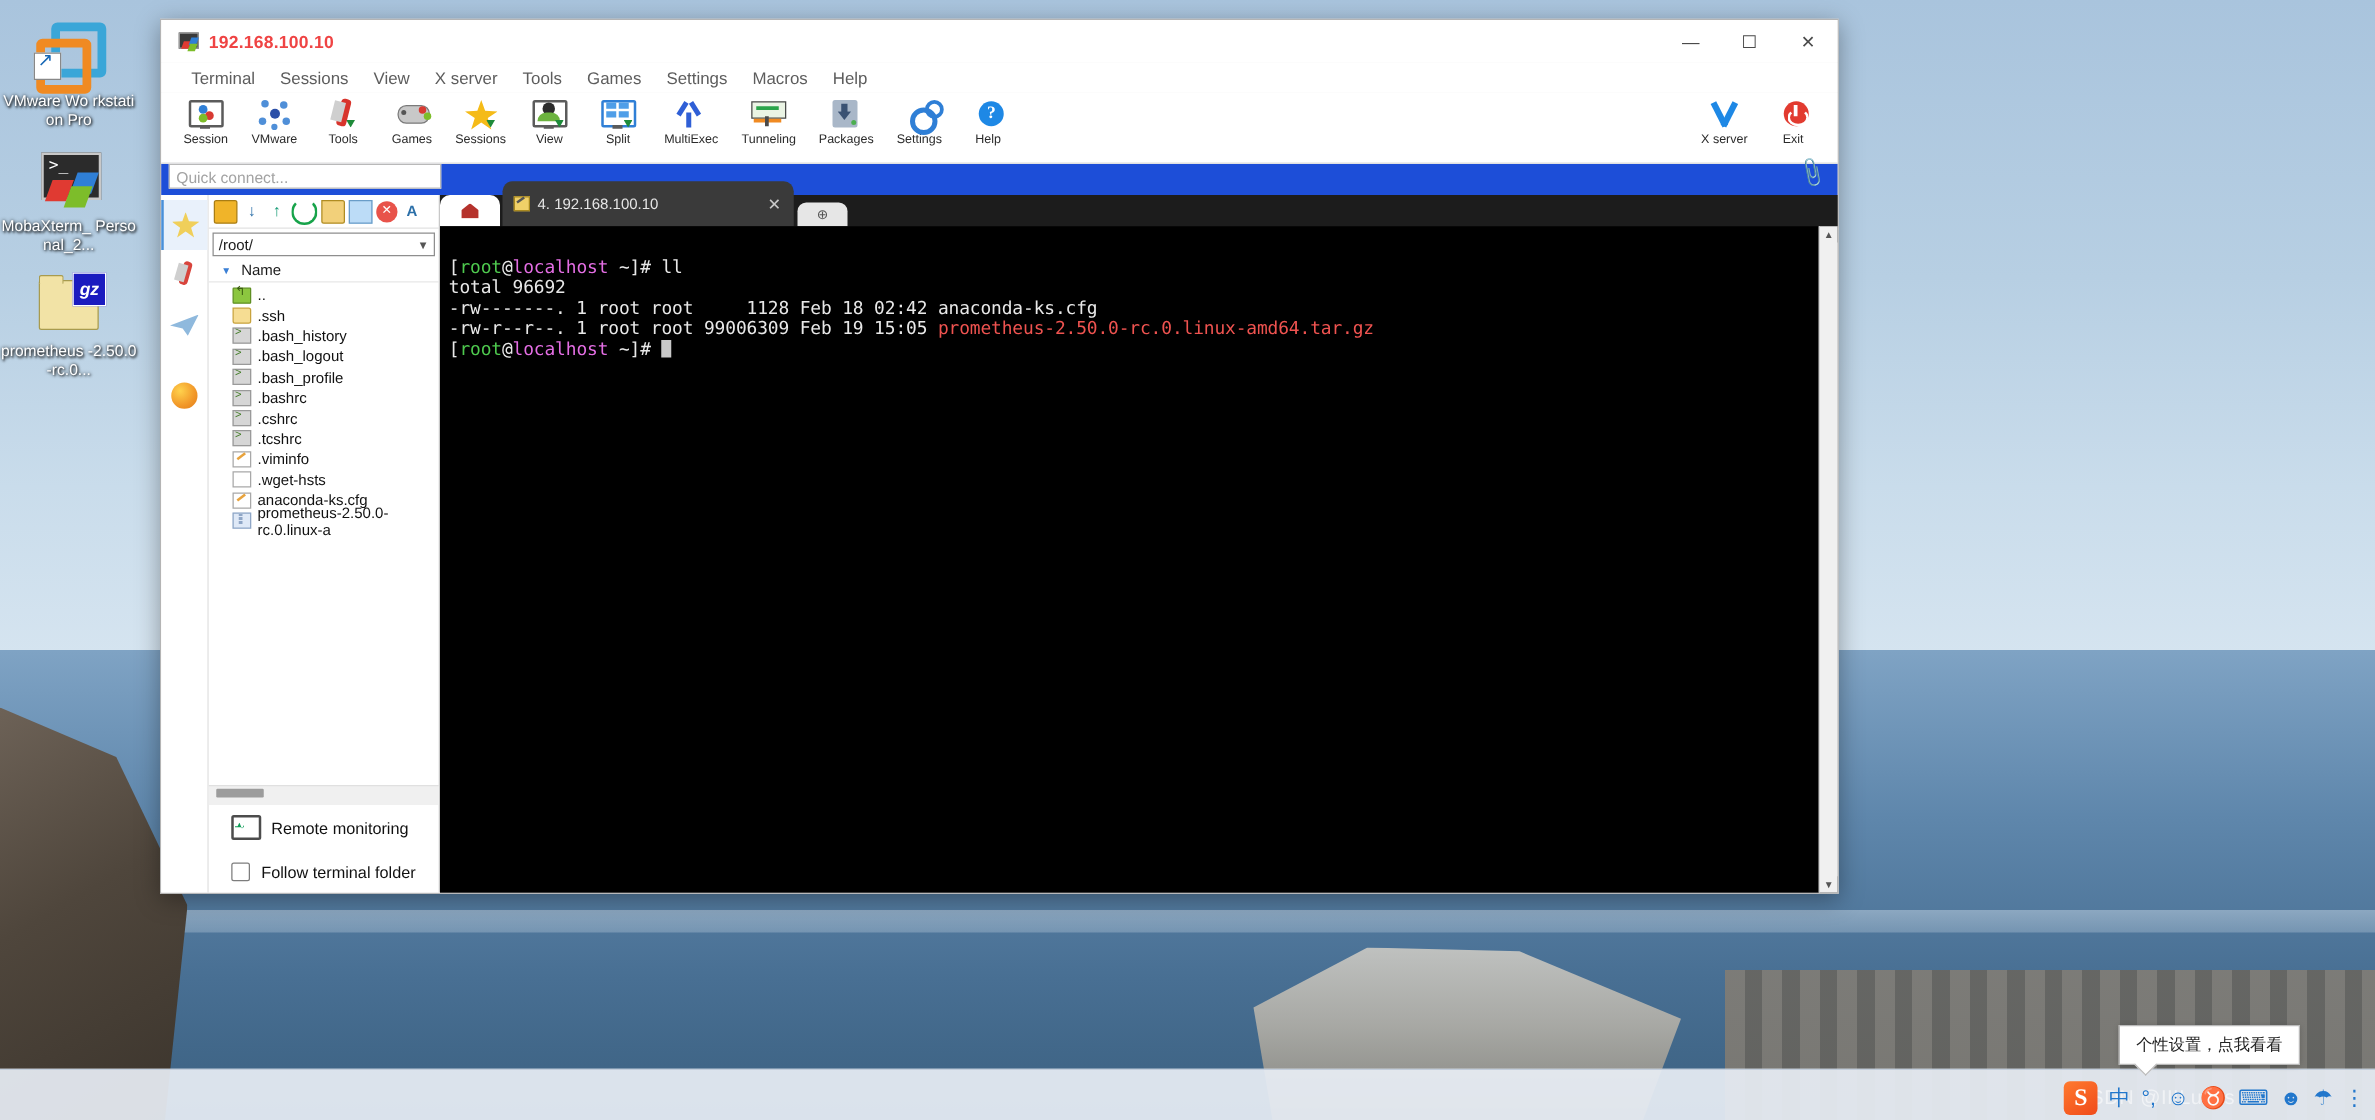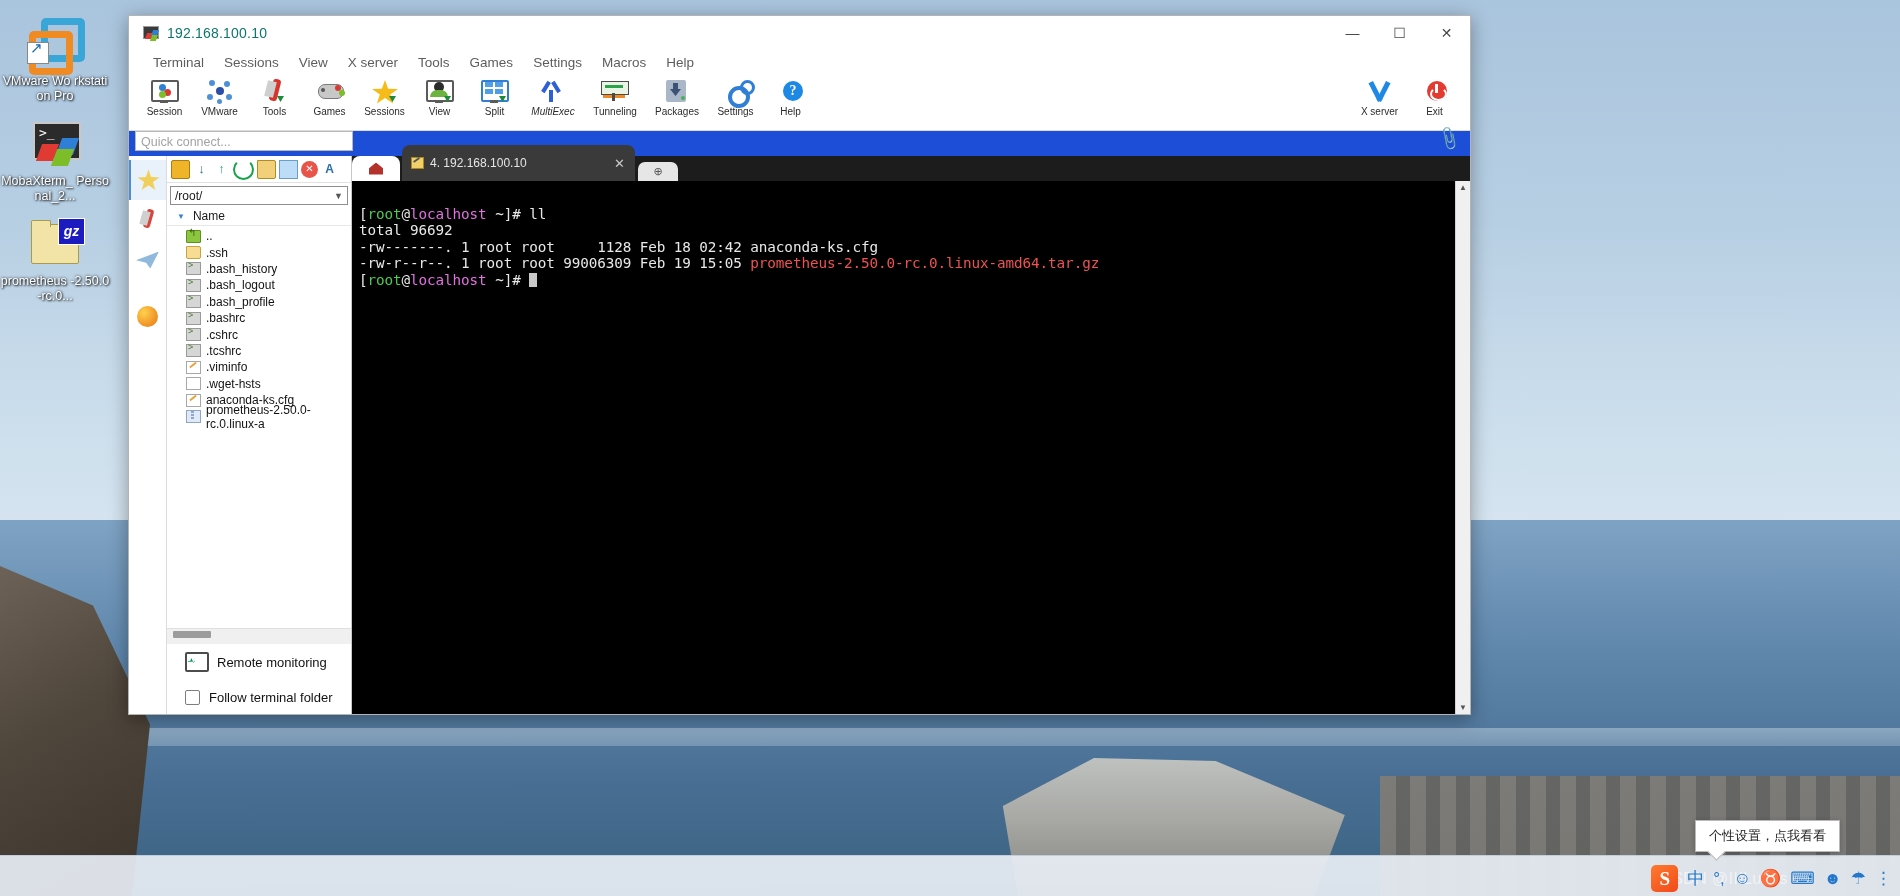--- a/index.html
+++ b/index.html
@@ -56,21 +56,21 @@
     line-height:25px;border:1px solid #fff;}
 
   
   #moba{position:absolute;left:128px;top:15px;width:1341px;height:698px;background:#f0f0f0;
     border:1px solid #b4b4b4;box-shadow:0 4px 18px rgba(0,0,0,.35);display:flex;flex-direction:column;}
   
   #titlebar{height:34px;display:flex;align-items:center;background:#fff;flex:0 0 auto;}
   #title-ico{width:17px;height:15px;margin:0 7px 0 14px;position:relative;}
   #title-ico .t-term{position:absolute;left:0;top:0;width:14px;height:11px;background:#3a3a3a;border:1px solid #9a9a9a;}
   #title-ico .t-r{position:absolute;width:6px;height:6px;transform:skewX(-20deg);}
-  #title-text{font-size:14px;color:#0f766e;letter-spacing:.2px;}
+  #title-text{font-size:14px;color:#ef4444;letter-spacing:.2px;font-weight:bold;}
   #win-btns{margin-left:auto;display:flex;}
   .wbtn{width:47px;height:34px;display:flex;align-items:center;justify-content:center;
     font-size:14px;color:#4a4a4a;}
   
   #menubar{height:24px;display:flex;align-items:center;padding-left:14px;background:#fff;flex:0 0 auto;}
   .menu-item{font-size:13.5px;color:#5d5d5d;padding:2px 10px;}
   
   #toolbar{height:54px;background:#fff;border-bottom:1px solid #dcdcdc;display:flex;
     align-items:flex-start;padding:2px 0 0 8px;flex:0 0 auto;position:relative;}
   .tb{width:55px;text-align:center;padding-top:2px;}
@@ -317,21 +317,21 @@
         <div style="position:absolute;left:18px;top:4px;width:8px;height:5px;background:#4f9ee8;"></div>
         <div style="position:absolute;left:28px;top:4px;width:8px;height:5px;background:#4f9ee8;"></div>
         <div style="position:absolute;left:18px;top:11px;width:8px;height:5px;background:#4f9ee8;"></div>
         <div style="position:absolute;left:28px;top:11px;width:8px;height:5px;background:#4f9ee8;"></div>
         <div style="position:absolute;left:32px;top:18px;width:7px;height:6px;background:#1e8b3a;
              clip-path:polygon(0 0,100% 0,50% 100%);"></div>
       </div>
       <div class="lb">Split</div>
     </div>
 
-    <div class="tb" style="width:62px;font-style:italic;">
+    <div class="tb" style="width:62px;">
       <div class="ic">
         <div style="position:absolute;left:22px;top:3px;width:4px;height:12px;background:#2f5fd6;transform:rotate(32deg);"></div>
         <div style="position:absolute;left:32px;top:3px;width:4px;height:12px;background:#2f5fd6;transform:rotate(-32deg);"></div>
         <div style="position:absolute;left:27px;top:12px;width:4px;height:12px;background:#2f5fd6;"></div>
       </div>
       <div class="lb">MultiExec</div>
     </div>
 
     <div class="tb" style="width:62px;">
       <div class="ic">

